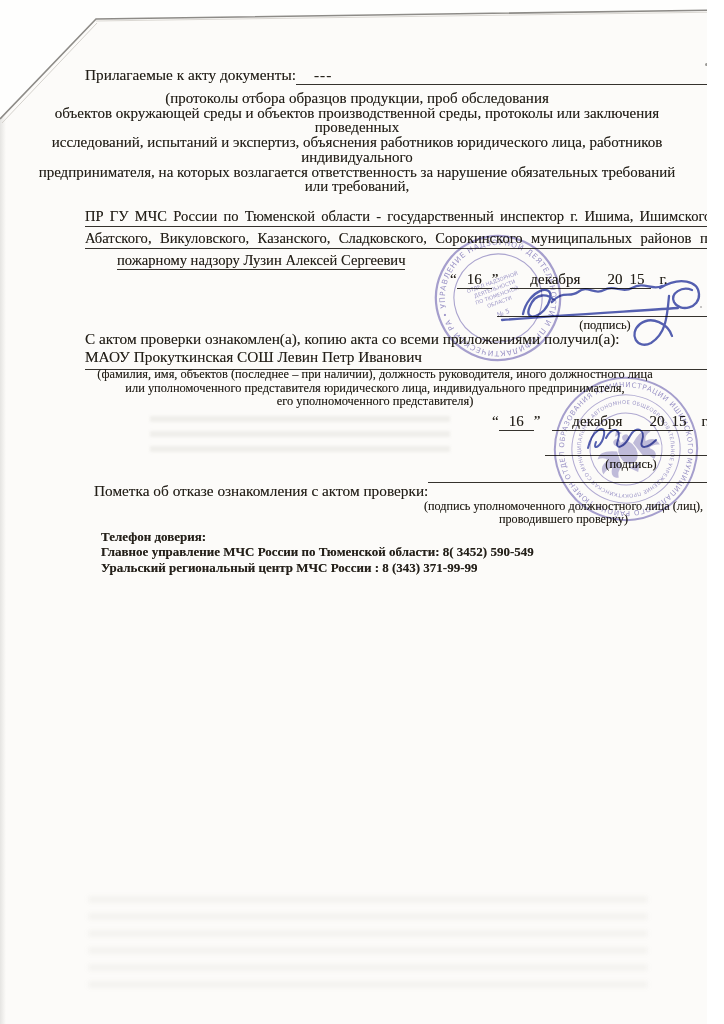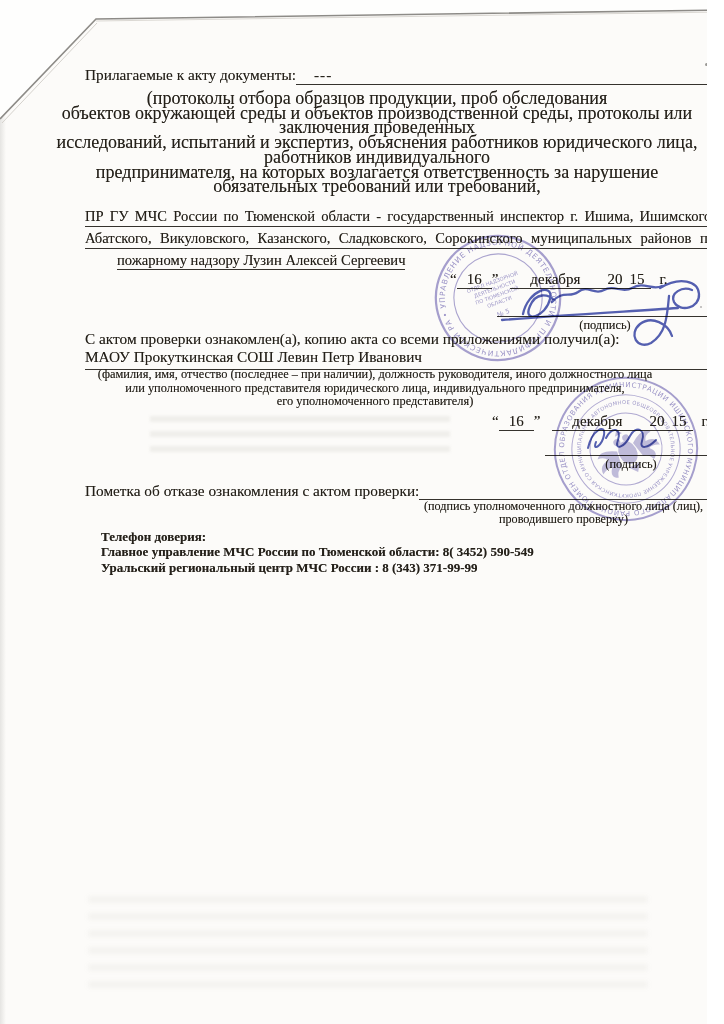--- a/index.html
+++ b/index.html
@@ -24,21 +24,21 @@
   .speck{position:absolute;background:#4a4845;border-radius:50%;z-index:4;}
   
   #corner{left:0;top:0;width:724px;height:130px;z-index:5;pointer-events:none;}
   
   .main{font-size:15.3px;z-index:2;}
   .fill-line{flex:1;border-bottom:1px solid #35322d;}
   #attach-row{left:85px;top:66px;width:629px;display:flex;align-items:baseline;}
   #attach-row .lbl{white-space:nowrap;}
   .attach-value{padding-left:18px;letter-spacing:1px;}
   .notes{text-align:center;z-index:2;}
-  #attach-notes{left:52px;top:91px;width:650px;font-size:18px;line-height:14.7px;font-family:Liberation Serif, serif;}
+  #attach-notes{left:32px;top:91px;width:650px;font-size:15px;line-height:14.7px;font-family:Liberation Serif, serif;}
   #sign-heading{left:85px;top:185px;}
   #inspector{left:85px;top:205px;width:630px;font-size:14.6px;line-height:22px;z-index:2;}
   .jline{border-bottom:1px solid #35322d;text-align:justify;text-align-last:justify;height:21px;overflow:hidden;}
   .lline{height:22px;}
   .u-span{border-bottom:1px solid #35322d;padding-bottom:1px;margin-left:32px;}
   
   .date-row{display:flex;align-items:baseline;font-size:15px;z-index:3;white-space:nowrap;}
   .d-day{border-bottom:1px solid #35322d;padding:0 10px;}
   .d-month{border-bottom:1px solid #35322d;padding:0 20px;margin-left:12px;}
   .d-year{border-bottom:1px solid #35322d;padding:0 7px;}
@@ -51,21 +51,21 @@
   .sig-cap{text-align:center;font-size:12.4px;z-index:2;}
   #sig-rule1{left:497px;top:316px;width:216px;}
   #sig-cap1{left:497px;top:318px;width:216px;}
   #sig-rule2{left:545px;top:455px;width:172px;}
   #sig-cap2{left:545px;top:457px;width:172px;}
   
   #acq-line1{left:85px;top:330px;}
   #acq-line2{left:85px;top:348px;width:630px;border-bottom:1px solid #35322d;padding-bottom:3px;z-index:2;font-size:15.3px;}
   #acq-notes{left:55px;top:368px;width:640px;font-size:12.4px;line-height:13.6px;}
   
-  #refusal{left:85px;top:482px;width:630px;display:flex;align-items:flex-end;}
+  #refusal{left:94px;top:482px;width:630px;display:flex;align-items:flex-start;}
   #refusal .lbl{white-space:nowrap;}
   #refusal-notes{left:412px;top:500px;width:303px;font-size:12.2px;line-height:13px;}
   
   #footer{left:85px;top:529px;font-size:13px;font-weight:bold;line-height:15.4px;z-index:2;margin-left:16px;}
   
   .stamp{position:absolute;z-index:6;mix-blend-mode:multiply;opacity:.85;filter:blur(.4px);pointer-events:none;}
   #stamp1{left:429px;top:229px;width:138px;height:138px;}
   #stamp2{left:550px;top:373px;width:152px;height:152px;}
   .stamp text{font-family:"DejaVu Sans",sans-serif;}
   .handsig{position:absolute;z-index:7;mix-blend-mode:multiply;pointer-events:none;}
@@ -116,21 +116,21 @@
     <span class="d-month">декабря</span>
     <span class="d-year"><span>20</span><span class="d-gap"></span><span>15</span></span>
     <span class="d-suffix">г.</span>
   </div>
   <div id="sig-rule1" class="abs sig-rule"></div>
   <div id="sig-cap1" class="abs sig-cap txt">(подпись)</div>
 
   <div id="acq-line1" class="abs main txt">С актом проверки ознакомлен(а), копию акта со всеми приложениями получил(а):</div>
   <div id="acq-line2" class="abs txt">МАОУ Прокуткинская СОШ Левин Петр Иванович</div>
   <div id="acq-notes" class="abs notes txt">
-    <div>(фамилия, имя, отчество (последнее – при наличии), должность руководителя, иного должностного лица</div>
+    <div>(фамилия, имя, объектов (последнее – при наличии), должность руководителя, иного должностного лица</div>
     <div>или уполномоченного представителя юридического лица, индивидуального предпринимателя,</div>
     <div>его уполномоченного представителя)</div>
   </div>
 
   <div id="date2" class="abs date-row txt">
     <span>“</span>
     <span class="d-day">16</span>
     <span>”</span>
     <span class="d-month">декабря</span>
     <span class="d-year"><span>20</span><span class="d-gap"></span><span>15</span></span>

